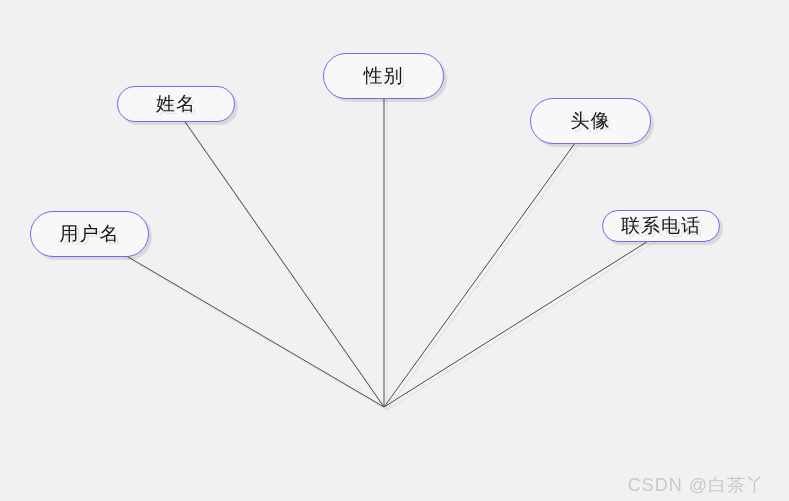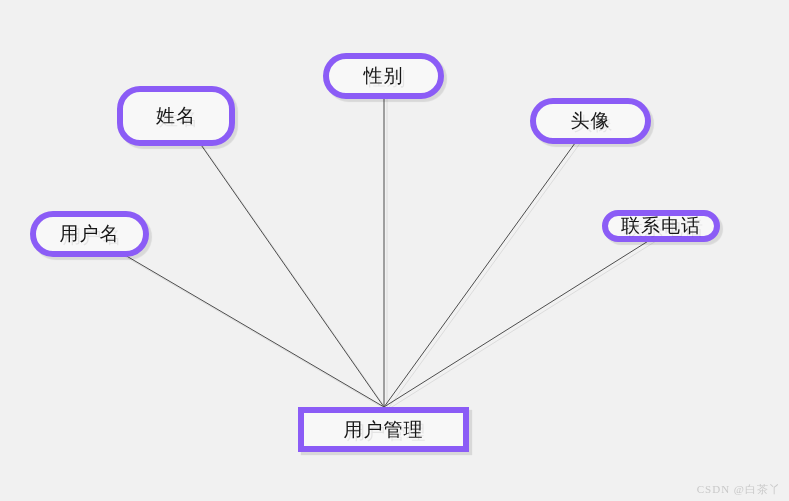--- a/index.html
+++ b/index.html
@@ -22,44 +22,44 @@
     width: 789px;
     height: 501px;
   }
   .node {
     position: absolute;
     box-sizing: border-box;
     display: flex;
     align-items: center;
     justify-content: center;
     background: #f8f8f8;
-    border: 6px solid #8b5cf6;
+    border: 1px solid #8b5cf6;
     box-shadow: 3px 3px 1px rgba(0, 0, 0, 0.10);
     color: #161616;
     font-size: 19px;
     letter-spacing: 1px;
     text-shadow: 3px 3px 0 rgba(0, 0, 0, 0.08);
     white-space: nowrap;
   }
   .stadium { border-radius: 23px; }
   .entity  { border-radius: 0; }
 
   #node-username { left: 30px;  top: 211px; width: 119px; height: 46px; font-family: Liberation Mono, monospace; }
-  #node-name     { left: 117px; top: 86px;  width: 118px; height: 60px; }
+  #node-name     { left: 117px; top: 86px;  width: 118px; height: 36px; }
   #node-gender   { left: 323px; top: 53px;  width: 121px; height: 46px; }
   #node-avatar   { left: 530px; top: 98px;  width: 121px; height: 46px; text-align: right; }
   #node-phone    { left: 602px; top: 210px; width: 118px; height: 32px; }
   #node-entity   { left: 298px; top: 407px; width: 171px; height: 45px; }
 
   .watermark {
     position: absolute;
-    right: 8px;
+    right: 24px;
     bottom: 4px;
-    font-family: Liberation Serif, serif;
-    font-size: 11px;
+    font-family: Liberation Sans, sans-serif;
+    font-size: 18px;
     color: #c9c9c9;
     letter-spacing: 1px;
   }
 </style>
 </head>
 <body>
 
 <div class="canvas">
 
   <svg class="connector-layer" viewBox="0 0 789 501" xmlns="http://www.w3.org/2000/svg">
@@ -84,17 +84,16 @@
   <div id="node-username" class="node stadium">用户名</div>
 
   <div id="node-name" class="node stadium">姓名</div>
 
   <div id="node-gender" class="node stadium">性别</div>
 
   <div id="node-avatar" class="node stadium">头像</div>
 
   <div id="node-phone" class="node stadium">联系电话</div>
 
-  <div id="node-entity" class="node entity">用户管理</div>
 
   <div class="watermark">CSDN @白茶丫</div>
 
 </div>
 
 </body></html>

